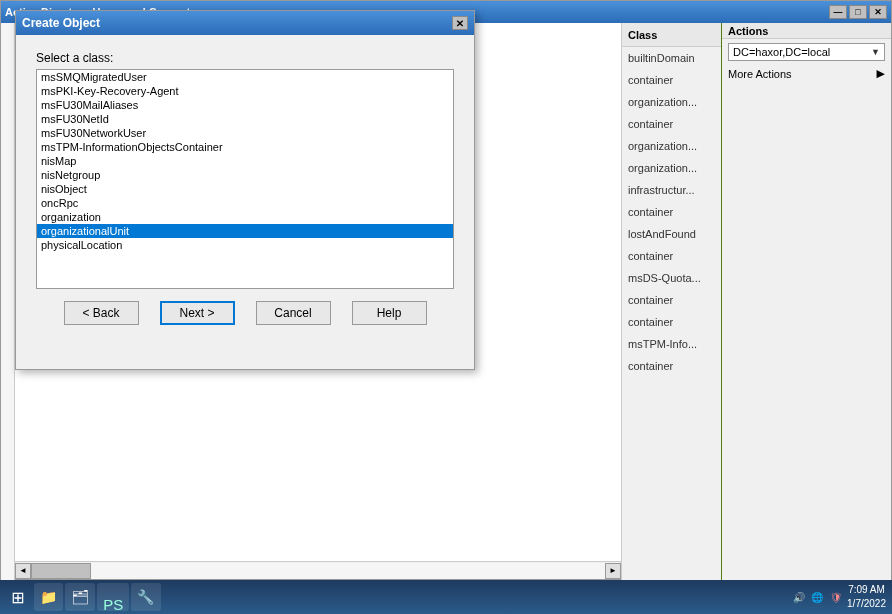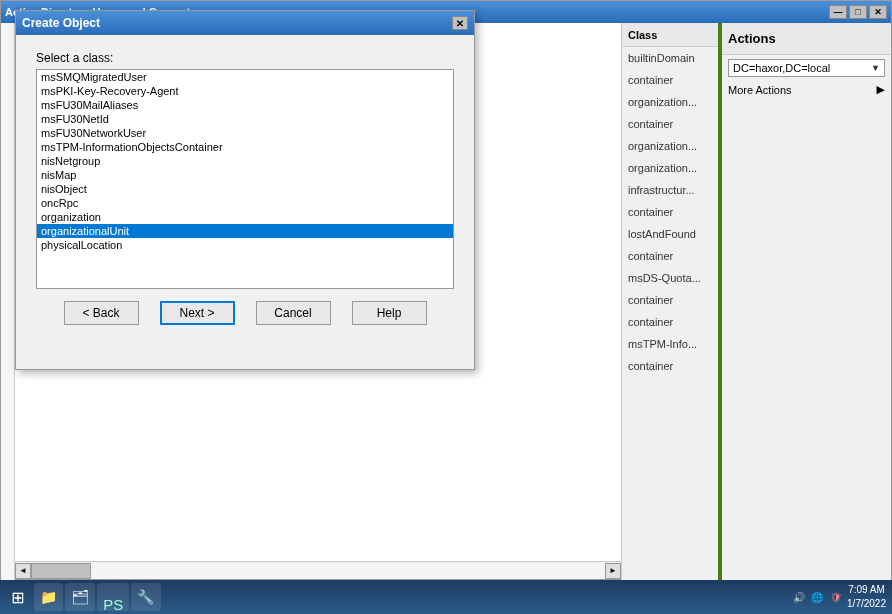--- a/index.html
+++ b/index.html
@@ -70,21 +70,21 @@
       right: 0;
       width: 270px;
       height: 558px;
       background: #f0f0f0;
       border-left: 1px solid #ccc;
       display: flex;
     }
 
     .class-panel {
       width: 100px;
-      border-right: 4px solid #4d7c0f;
+      border-right: 1px solid #4d7c0f;
       background: #f0f0f0;
     }
     .class-panel-header {
       height: 24px;
       background: #e8e8e8;
       border-bottom: 1px solid #ccc;
       display: flex;
       align-items: center;
       padding: 0 6px;
       font-weight: bold;
@@ -95,28 +95,28 @@
       font-size: 11px;
       color: #333;
       line-height: 18px;
     }
 
     .actions-panel {
       flex: 1;
       background: #f0f0f0;
     }
     .actions-panel-header {
-      height: 32px;
+      height: 16px;
       background: #e8e8e8;
       border-bottom: 1px solid #ccc;
       display: flex;
       align-items: center;
       padding: 0 6px;
       font-weight: bold;
-      font-size: 13px;
+      font-size: 11px;
     }
     .actions-dropdown {
       margin: 4px 6px;
       display: flex;
       align-items: center;
       justify-content: space-between;
       background: white;
       border: 1px solid #999;
       padding: 2px 4px;
       font-size: 11px;
@@ -422,22 +422,22 @@
   <div class="dialog-content">
     <div class="dialog-label">Select a class:</div>
     <div class="listbox-container">
       <div class="listbox">
         <div class="listbox-item">msSMQMigratedUser</div>
         <div class="listbox-item">msPKI-Key-Recovery-Agent</div>
         <div class="listbox-item">msFU30MailAliases</div>
         <div class="listbox-item">msFU30NetId</div>
         <div class="listbox-item">msFU30NetworkUser</div>
         <div class="listbox-item">msTPM-InformationObjectsContainer</div>
+        <div class="listbox-item">nisMap</div>
         <div class="listbox-item">nisNetgroup</div>
-        <div class="listbox-item">nisMap</div>
         <div class="listbox-item">nisObject</div>
         <div class="listbox-item">oncRpc</div>
         <div class="listbox-item">organization</div>
         <div class="listbox-item selected">organizationalUnit</div>
         <div class="listbox-item">physicalLocation</div>
       </div>
     </div>
     <div class="dialog-buttons">
       <button class="dialog-btn">&lt; Back</button>
       <button class="dialog-btn primary">Next &gt;</button>

